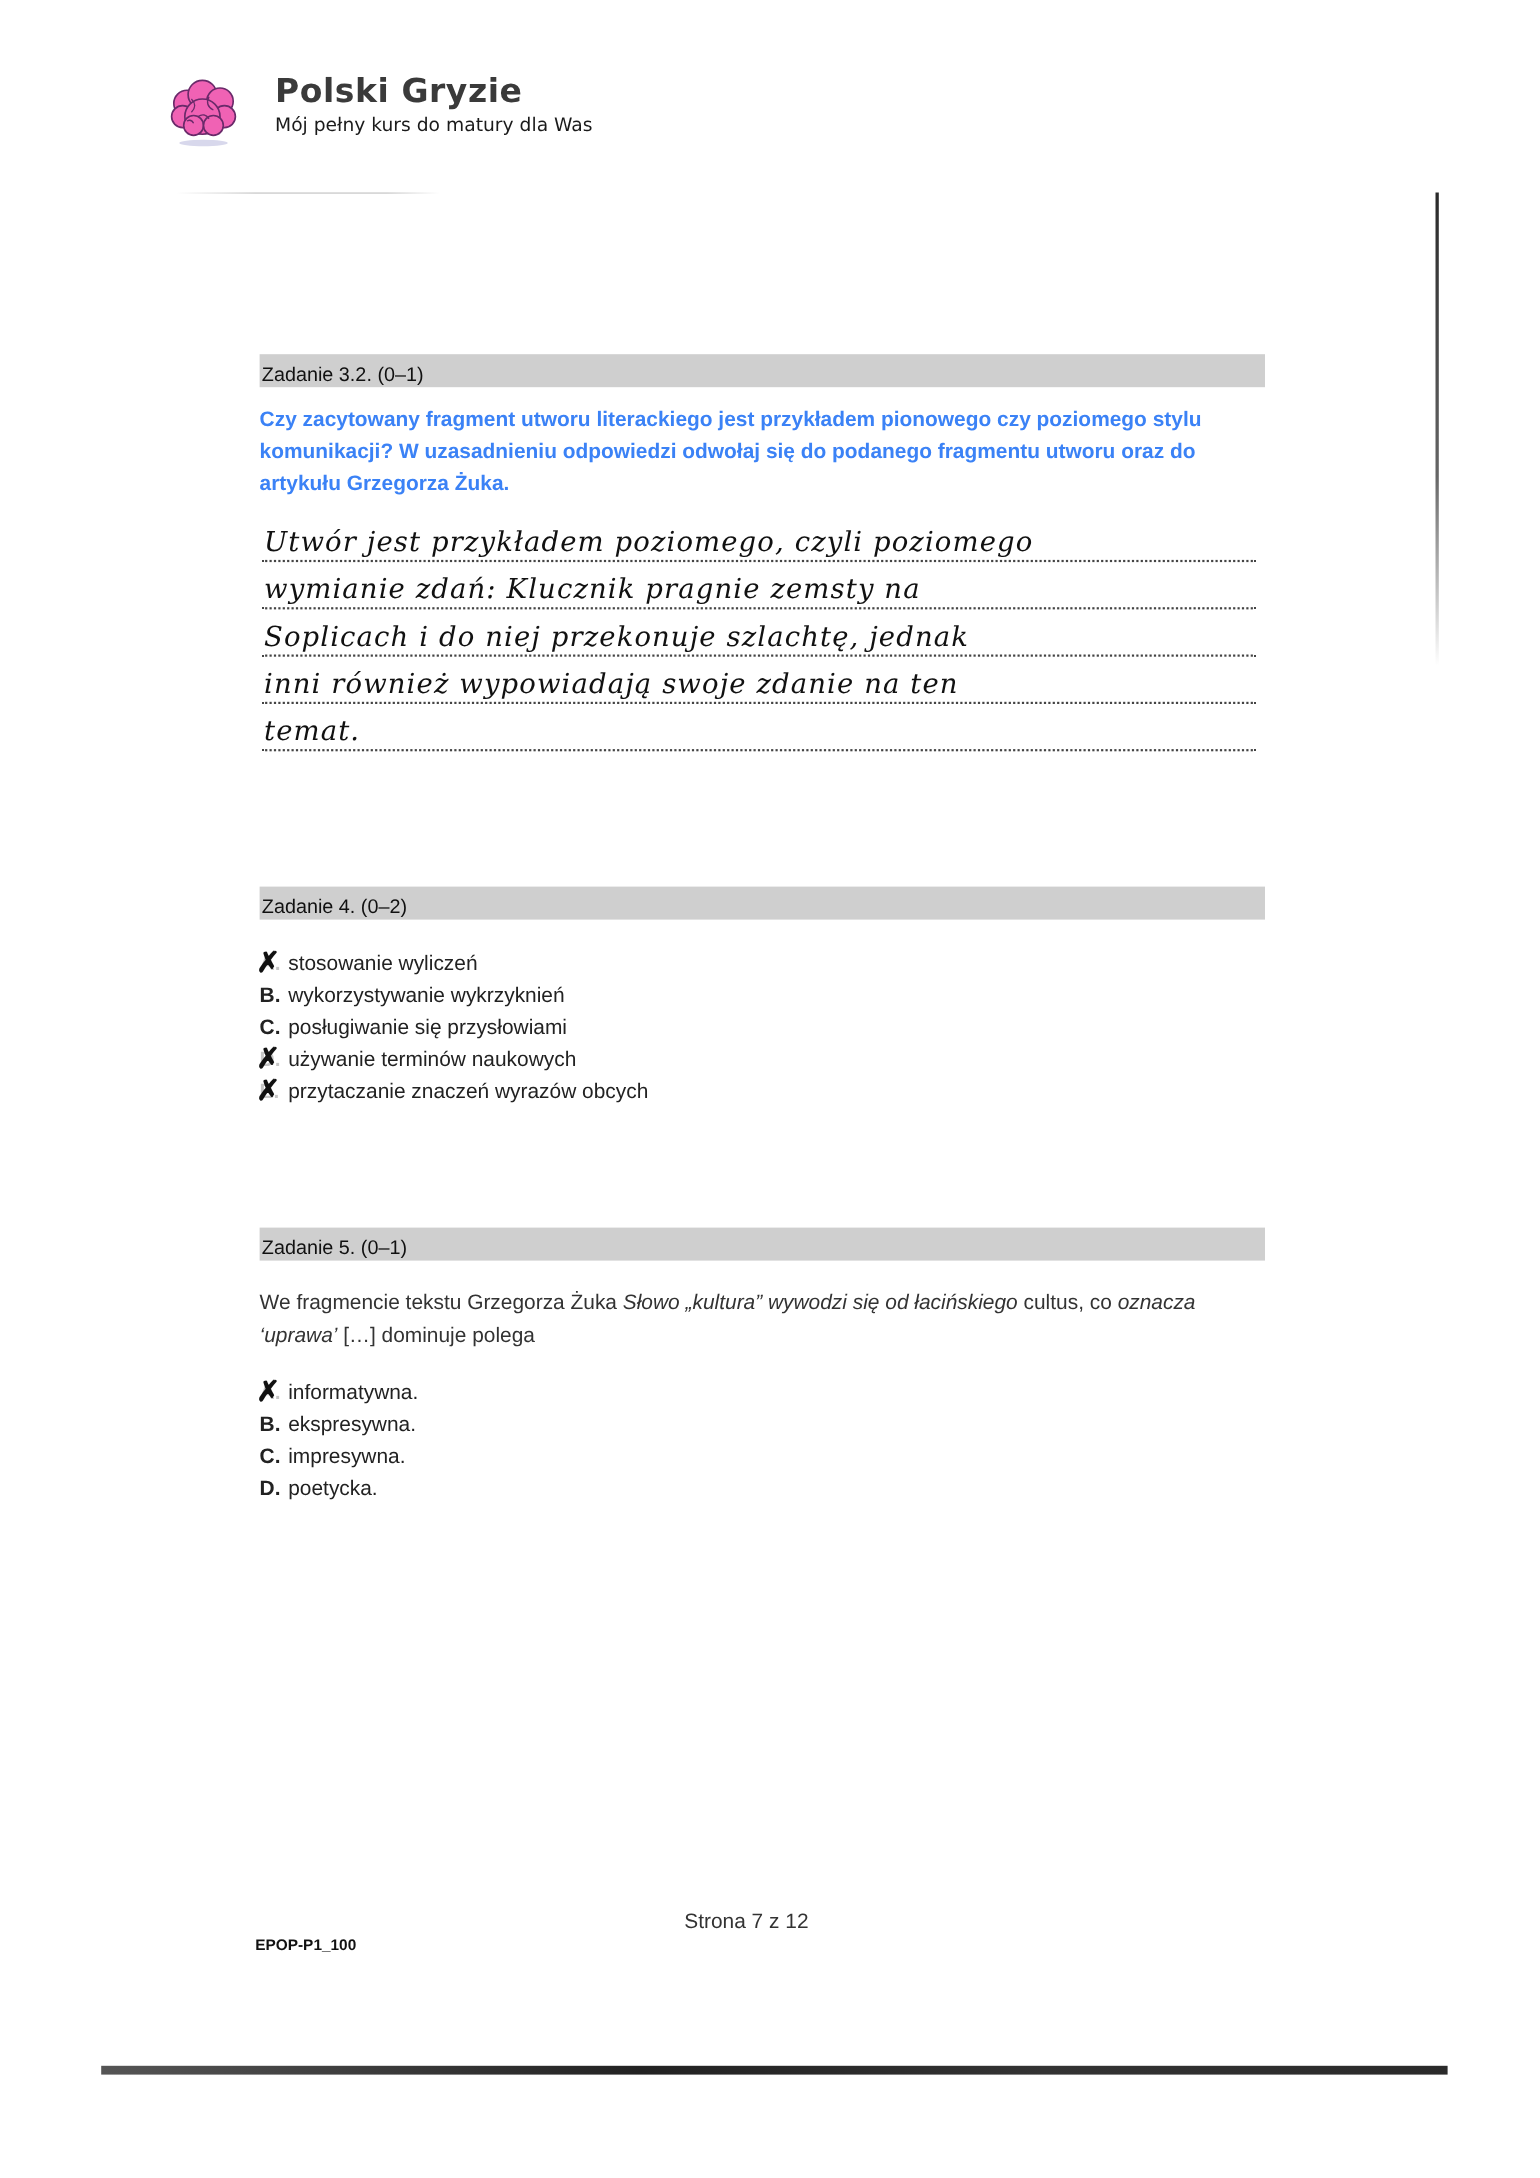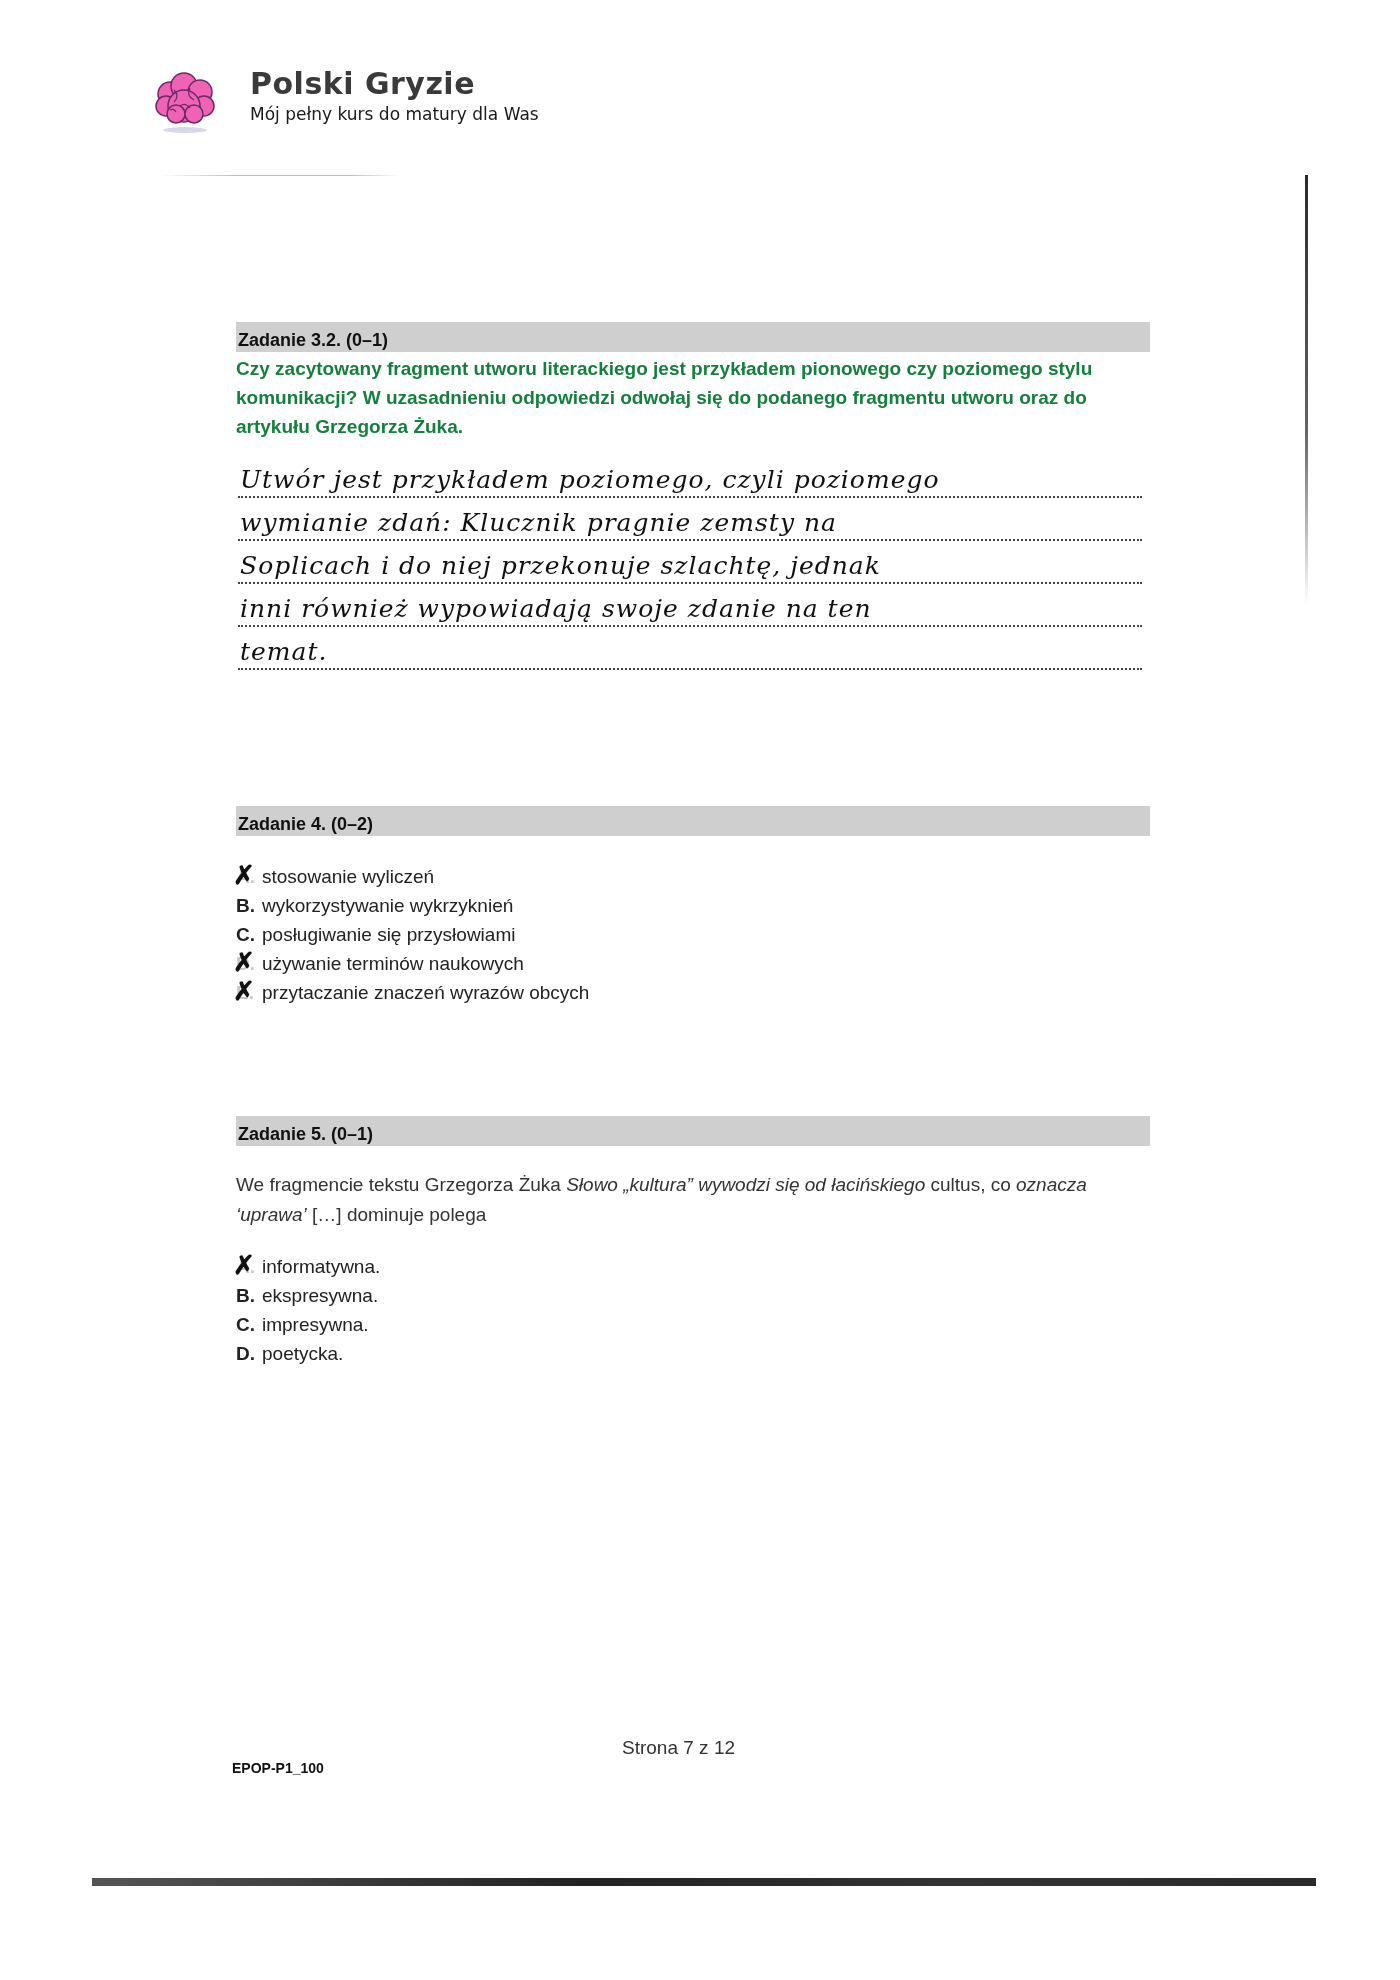--- a/index.html
+++ b/index.html
@@ -29,24 +29,24 @@
   .bottom-line {
     position: absolute; left: 92px; top: 1878px; width: 1224px; height: 8px;
     background: linear-gradient(90deg, #555, #222 40%, #333 70%, #2a2a2a);
   }
 
   .task { position: absolute; left: 236px; width: 914px; }
   .task-bar {
     background: #cfcfcf; height: 30px; width: 914px; position: relative;
   }
   .task-bar span {
-    position: absolute; left: 2px; bottom: 1px; font-size: 18px; font-weight: bold; color: #111;
+    position: absolute; left: 2px; bottom: 1px; font-size: 18px; font-weight: normal; color: #111;
   }
   .task-prompt {
-    font-size: 19px; font-weight: bold; line-height: 29px; color: #15803d; margin-top: 2px;
+    font-size: 19px; font-weight: bold; line-height: 29px; color: #3b82f6; margin-top: 15px;
   }
 
   .answer-lines { margin-top: 14px; }
   .answer-line {
     position: relative; height: 41px; border-bottom: 2px dotted #444; width: 904px; margin-left: 2px;
   }
   .answer-line span {
     position: absolute; left: 2px; bottom: 2px;
     font-family: "DejaVu Serif", serif; font-style: italic; font-size: 25px;
     color: #111; letter-spacing: 1px; white-space: nowrap;

